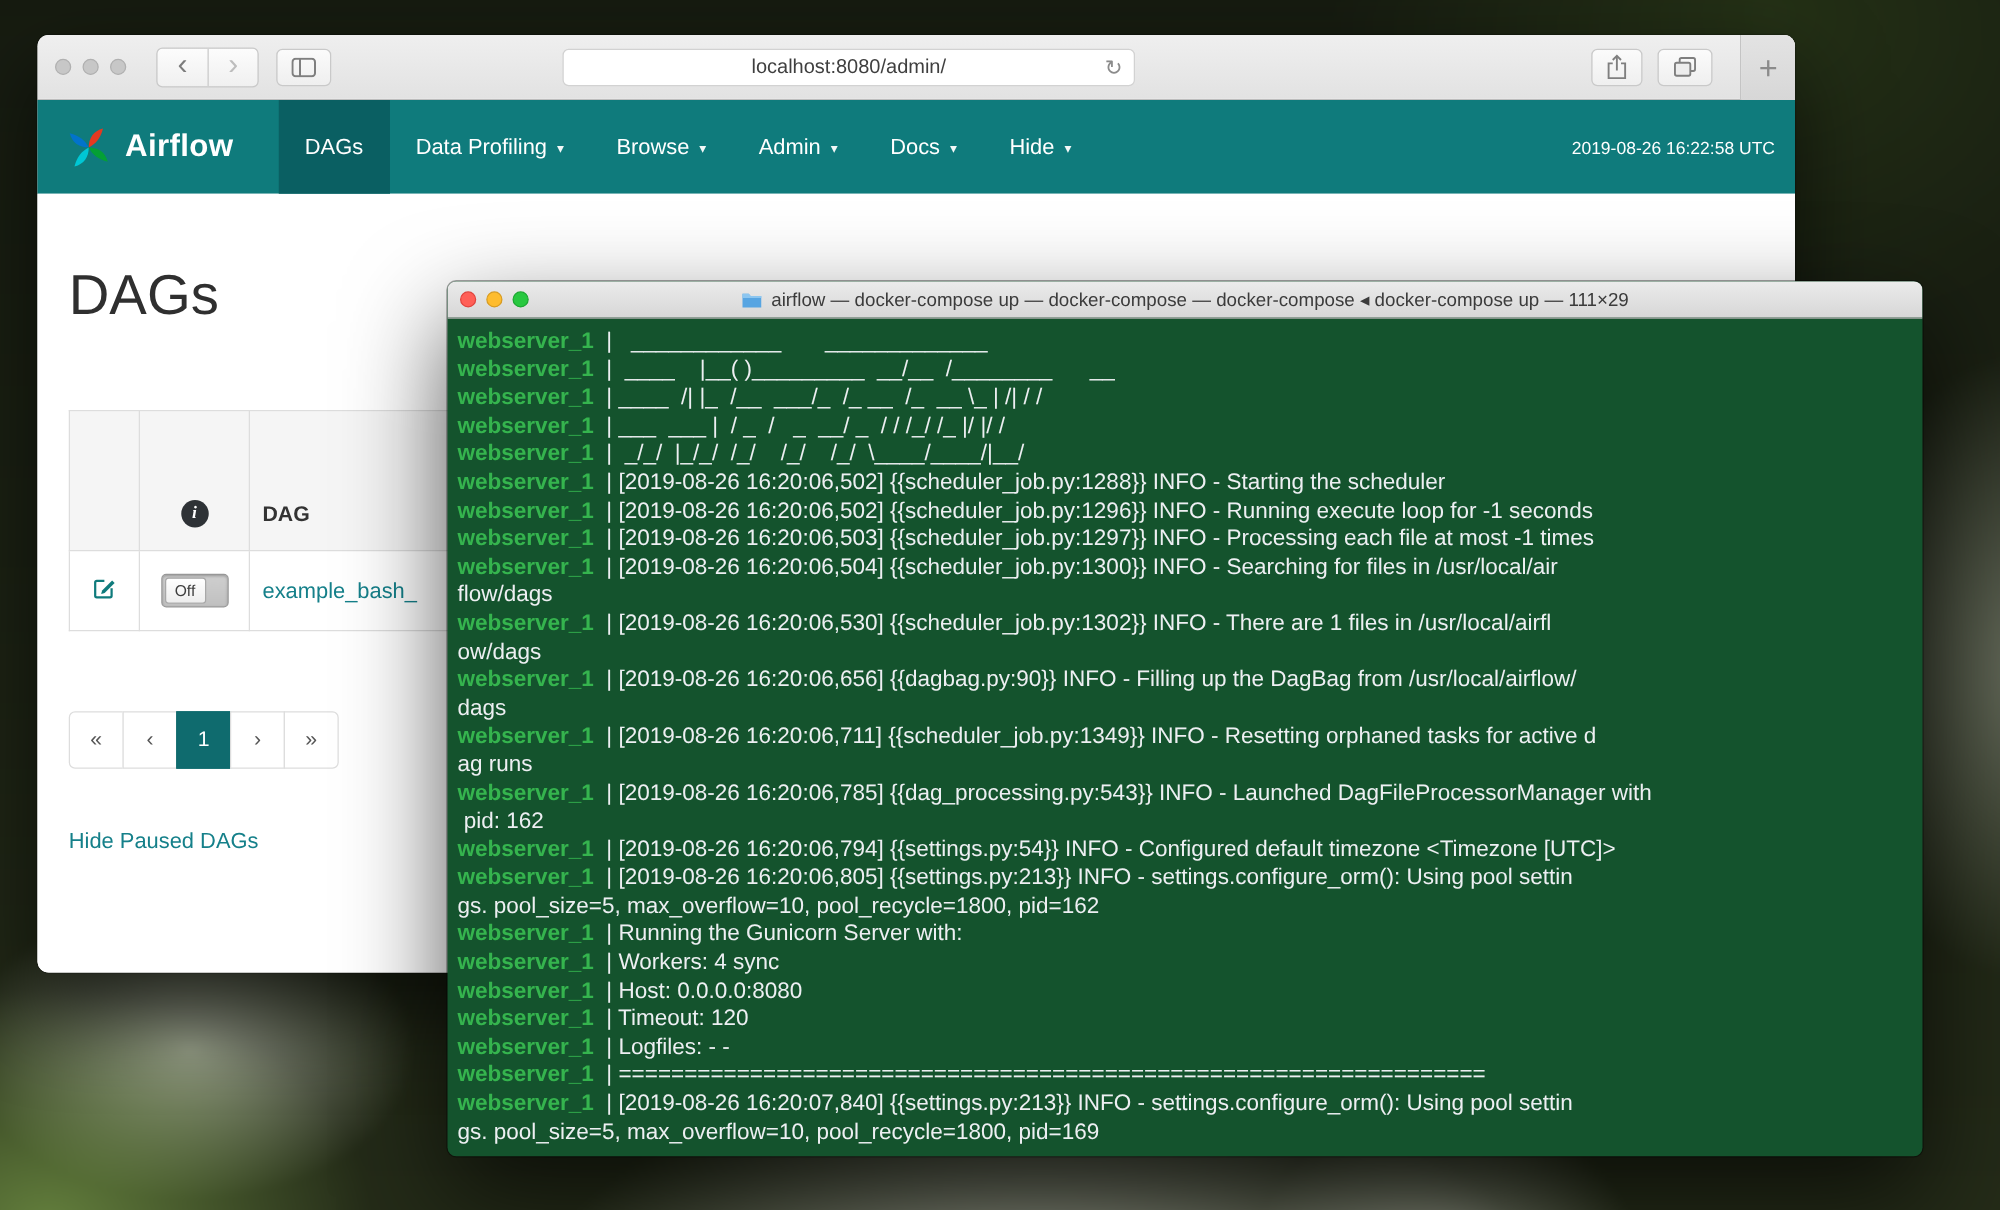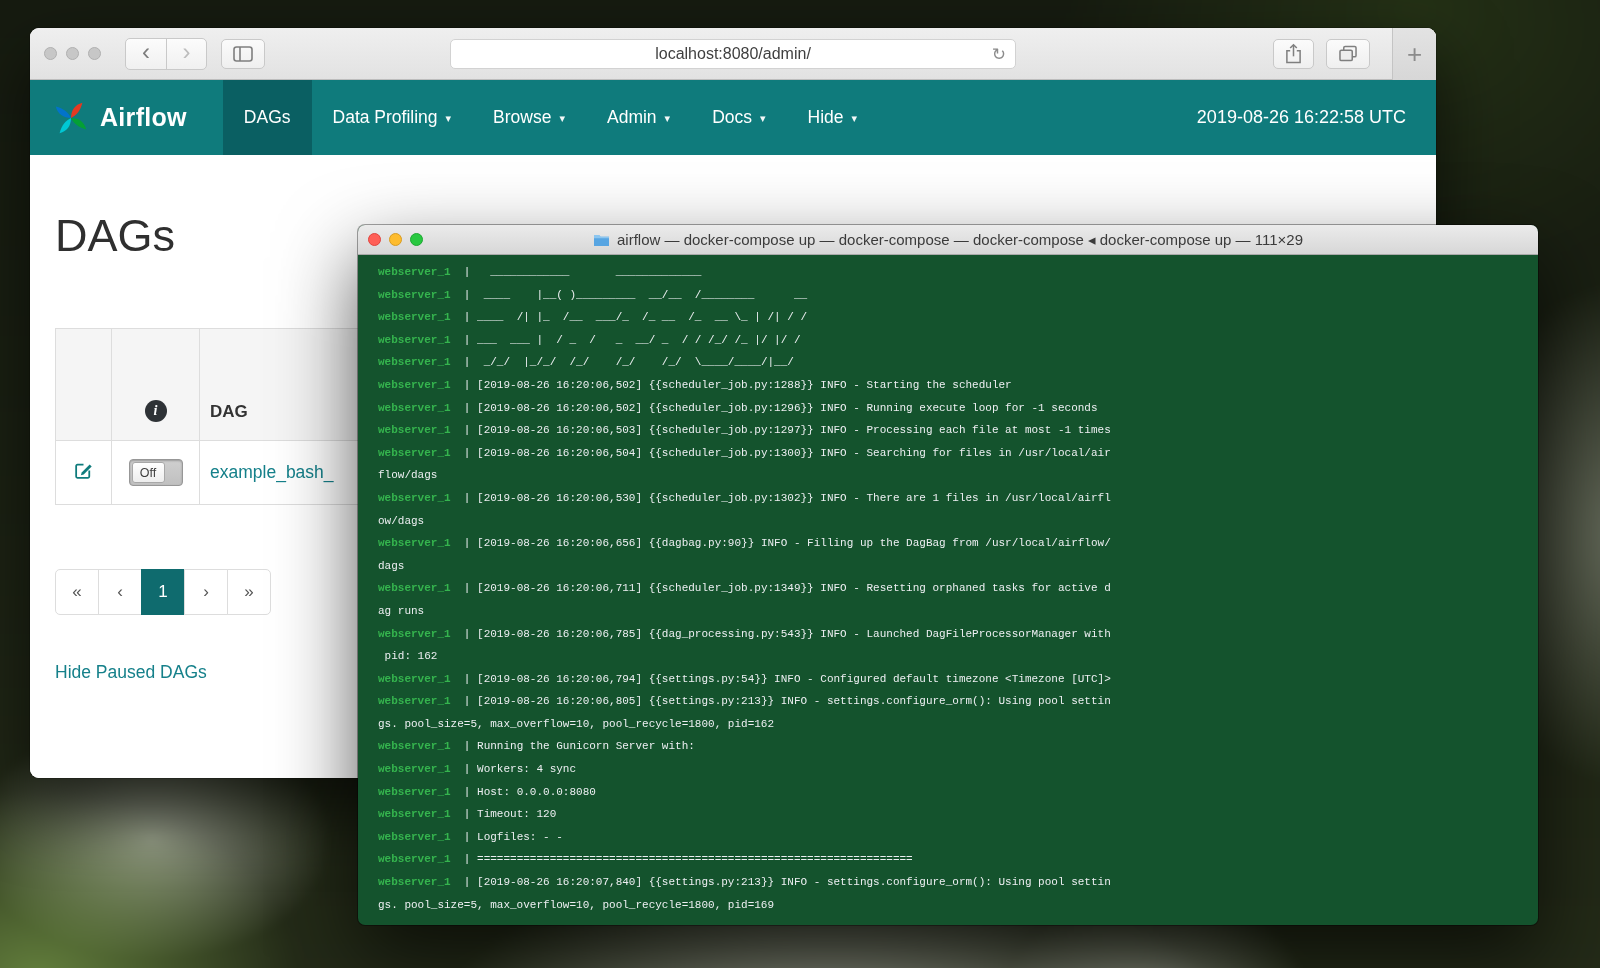--- a/index.html
+++ b/index.html
@@ -39,21 +39,21 @@
     background:linear-gradient(#fcfcfc,#f0f0f0); margin-right:14px;
   }
   .navbtn { width:40px; height:30px; display:flex; align-items:center; justify-content:center;
     font-size:24px; color:#7c7c7c; line-height:1; padding-bottom:3px; }
   .navbtn.fwd { border-left:1px solid #c9c9c9; color:#bdbdbd; }
   .iconbtn {
     height:30px; padding:0 11px; border:1px solid #c9c9c9; border-radius:5px;
     background:linear-gradient(#fbfbfb,#efefef); display:flex; align-items:center; justify-content:center;
   }
   .urlbar {
-    position:absolute; left:420px; top:11px; width:566px; height:30px;
+    position:absolute; left:420px; top:11px; width:458px; height:30px;
     background:#fff; border:1px solid #d2d2d2; border-radius:5px;
     display:flex; align-items:center; justify-content:center;
     color:#3f3f3f; font-size:16px;
   }
   .reload { position:absolute; right:9px; top:4px; color:#8b8b8b; font-size:17px; }
   .toolbar-right { margin-left:auto; display:flex; gap:12px; margin-right:52px; }
   .newtab-strip {
     position:absolute; right:0; top:0; width:44px; height:52px;
     border-left:1px solid #c4c4c4; background:linear-gradient(#e3e3e3,#d7d7d7);
     border-radius:0 9px 0 0; display:flex; align-items:center; justify-content:center;
@@ -61,21 +61,21 @@
   }
 
   
   .airnav { height:75px; background:#0f7b7c; display:flex; align-items:stretch; padding-left:22px; color:#fff; }
   .brand { display:flex; align-items:center; gap:10px; margin-right:36px; }
   .brand-name { font-size:25px; font-weight:700; letter-spacing:.3px; }
   .navmenu { display:flex; align-items:stretch; }
   .nav-item { display:flex; align-items:center; gap:8px; padding:0 21px; font-size:17.5px; cursor:pointer; }
   .nav-item.active { background:#0a5f62; }
   .caret { font-size:11px; opacity:.95; transform:translateY(1px); }
-  .clock { margin-left:auto; display:flex; align-items:center; padding-right:30px; font-size:18px; font-weight:400; }
+  .clock { margin-left:auto; display:flex; align-items:center; padding-right:16px; font-size:14px; font-weight:400; }
 
   
   .content { padding:55px 30px 0 25px; background:#fff; height:623px; border-radius:0 0 9px 9px; overflow:hidden; }
   .page-title { font-size:45px; font-weight:500; color:#2f2f2f; }
   .dag-table { margin-top:66px; border-collapse:collapse; width:860px; table-layout:fixed; }
   .dag-table th, .dag-table td { border:1px solid #ddd; }
   .dag-table th { background:#f5f5f5; height:112px; vertical-align:bottom; padding:0 10px 18px 10px;
     font-size:17px; color:#333; text-align:left; }
   .dag-table td { height:64px; vertical-align:middle; padding:0 10px; background:#fff; }
   .col-edit { width:56px; text-align:center; }
@@ -122,22 +122,22 @@
   .term-tl .dot { width:13px; height:13px; border-radius:50%; }
   .dot.red { background:#ff5f57; border:1px solid #e0443e; }
   .dot.yellow { background:#febc2e; border:1px solid #d89c22; }
   .dot.green { background:#28c840; border:1px solid #1da832; }
   .term-title {
     position:absolute; left:0; right:0; top:0; bottom:0;
     display:flex; justify-content:center; align-items:center; gap:7px;
     font-size:15px; color:#3b3b3b; pointer-events:none;
   }
   .term-body {
-    padding:6px 20px; font-family:Liberation Mono, monospace;
-    font-size:11px; line-height:22.6px; color:#edeff2;
+    padding:6px 8px; font-family:Liberation Sans, sans-serif;
+    font-size:18px; line-height:22.6px; color:#edeff2;
   }
   .tline { white-space:pre; }
   .tgreen { color:#35b44e; font-weight:bold; }
 </style>
 </head>
 <body>
 
 <div class="photo"></div>
 
 <div class="browser">

